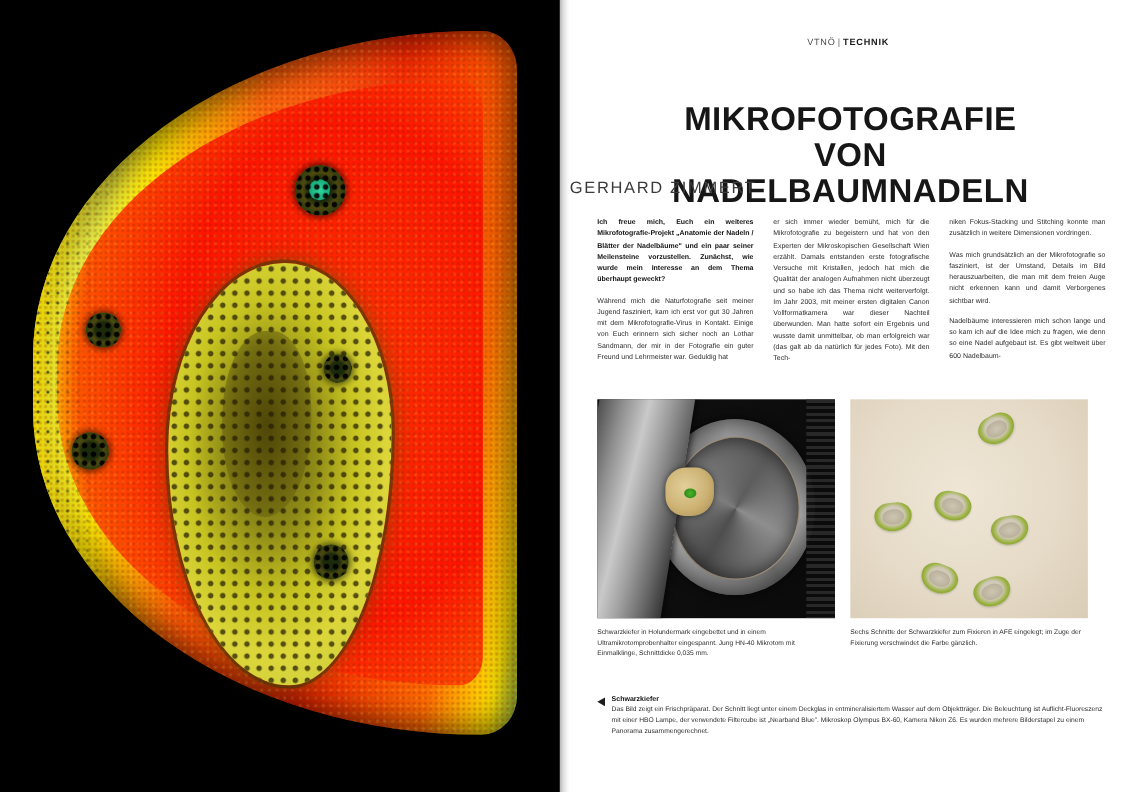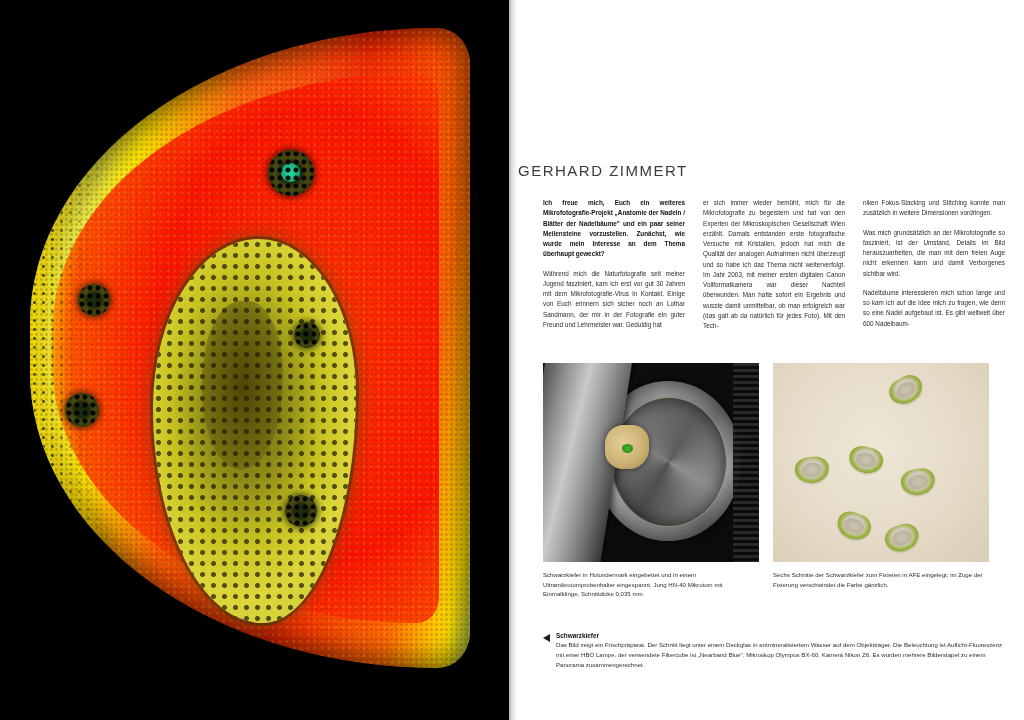--- a/index.html
+++ b/index.html
@@ -372,21 +372,29 @@
       <div class="resin resin-2"></div>
       <div class="resin resin-3"></div>
       <div class="resin resin-4"></div>
       <div class="resin resin-5"></div>
     </div>
   </div>
   <div class="gutter-shadow"></div>
 
   <div class="page-right">
 
-
+    <div class="running-head">
+      <span>VTNÖ</span><span class="rh-sep">|</span><span class="rh-bold">TECHNIK</span>
+    </div>
+
+    <h1 class="headline">
+      <span>MIKROFOTOGRAFIE</span><br>
+      <span>VON</span><br>
+      <span>NADELBAUMNADELN</span>
+    </h1>
 
     <div class="byline">GERHARD ZIMMERT</div>
 
     <div class="columns">
       <div class="col">
         <p class="lead">Ich freue mich, Euch ein weiteres Mikrofotografie-Projekt „Anatomie der Nadeln / Blätter der Nadelbäume" und ein paar seiner Meilensteine vorzustellen. Zunächst, wie wurde mein Interesse an dem Thema überhaupt geweckt?</p>
         <p>Während mich die Naturfotografie seit meiner Jugend fasziniert, kam ich erst vor gut 30 Jahren mit dem Mikrofotografie-Virus in Kontakt. Einige von Euch erinnern sich sicher noch an Lothar Sandmann, der mir in der Fotografie ein guter Freund und Lehrmeister war. Geduldig hat</p>
       </div>
       <div class="col">
         <p>er sich immer wieder bemüht, mich für die Mikrofotografie zu begeistern und hat von den Experten der Mikroskopischen Gesellschaft Wien erzählt. Damals entstanden erste fotografische Versuche mit Kristallen, jedoch hat mich die Qualität der analogen Aufnahmen nicht überzeugt und so habe ich das Thema nicht weiterverfolgt. Im Jahr 2003, mit meiner ersten digitalen Canon Vollformatkamera war dieser Nachteil überwunden. Man hatte sofort ein Ergebnis und wusste damit unmittelbar, ob man erfolgreich war (das galt ab da natürlich für jedes Foto). Mit den Tech-</p>

